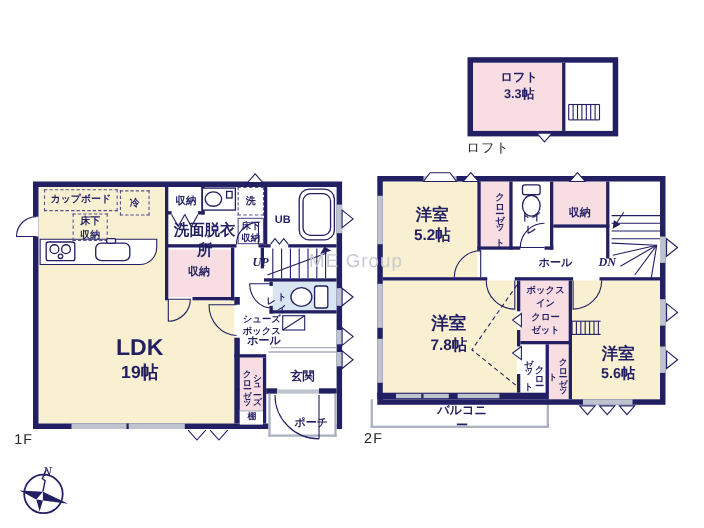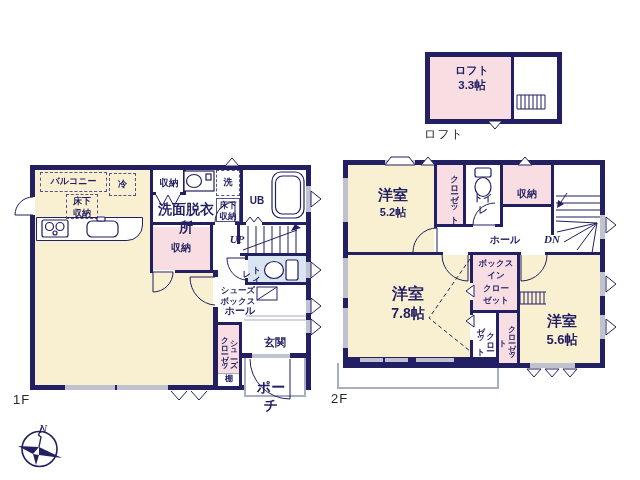--- a/index.html
+++ b/index.html
@@ -262,52 +262,56 @@
       <polygon points="225,166 239,166 232,158"></polygon>
       <polygon points="421,165 435,165 428,157"></polygon>
       <polygon points="518,165 532,165 525,157"></polygon>
       <polygon points="488,121 502,121 495,129"></polygon>
       <polygon points="385,165 415,165 409,157 391,157"></polygon>
       <polygon points="474,285 466,291 474,297"></polygon>
       <polygon points="474,315 466,321 474,327"></polygon>
     </g>
   </svg>
 
-  <div class="lbl" style="left:40px;top:176px;width:67px;font-size:9px">バルコニー</div>
+  <div class="lbl" style="left:40px;top:176px;width:67px;font-size:9px">カップボード</div>
   <div class="lbl" style="left:109px;top:179px;width:27px;font-size:9px">冷</div>
   <div class="lbl" style="left:66px;top:196px;width:32px;font-size:9px">床下
 収納</div>
   <div class="lbl" style="left:152px;top:177px;width:34px;font-size:9.5px">収納</div>
   <div class="lbl" style="left:155px;top:200px;width:62px;font-size:14px">洗面脱衣所</div>
   <div class="lbl" style="left:216px;top:177px;width:24px;font-size:9px">洗</div>
   <div class="lbl" style="left:216px;top:200px;width:24px;font-size:8.5px">床下
 収納</div>
   <div class="lbl" style="left:246px;top:194px;width:22px;font-size:10px">UB</div>
   <div class="lbl" style="left:160px;top:241px;width:42px;font-size:10px">収納</div>
   <div class="lbl ser" style="left:226px;top:232px;width:22px;font-size:11px">UP</div>
   <div class="lbl v" style="left:249px;top:257px;width:12px;height:26px;font-size:8.5px">トイレ</div>
   <div class="lbl" style="left:220px;top:285px;width:36px;font-size:8.5px">シューズ
 ボックス</div>
   <div class="lbl" style="left:222px;top:304px;width:36px;font-size:10px">ホール</div>
   <div class="lbl v" style="left:219px;top:328px;width:19px;height:44px;font-size:8px">シューズ
 クローゼット</div>
   <div class="lbl" style="left:220px;top:374px;width:18px;font-size:8px;z-index:8">棚</div>
   <div class="lbl" style="left:258px;top:335px;width:34px;font-size:11px">玄関</div>
-  <div class="lbl" style="left:252px;top:378px;width:38px;font-size:14px">ポーチ</div>
+  <div class="lbl" style="left:264px;top:378px;width:38px;font-size:10px">ポーチ</div>
+  <div class="grp" style="left:96px;top:305px;width:62px">
+    <div style="font-size:21px">LDK</div>
+    <div style="font-size:16px">19帖</div>
+  </div>
   <div class="flbl" style="left:13px;top:392px;font-size:13px">1F</div>
 
   <div class="grp" style="left:443px;top:63px;width:58px">
     <div style="font-size:11px">ロフト</div>
     <div style="font-size:11.5px">3.3帖</div>
   </div>
   <div class="flbl" style="left:424px;top:126px;font-size:12px">ロフト</div>
 
   <div class="grp" style="left:362px;top:186px;width:62px">
     <div style="font-size:15px">洋室</div>
-    <div style="font-size:11px">5.2帖</div>
+    <div style="font-size:14px">5.2帖</div>
   </div>
   <div class="lbl v" style="left:441px;top:167px;width:18px;height:56px;font-size:8.5px">クローゼット</div>
   <div class="lbl" style="left:469px;top:192px;width:28px;font-size:9.5px">トイレ</div>
   <div class="lbl" style="left:504px;top:187px;width:46px;font-size:10px">収納</div>
   <div class="lbl" style="left:488px;top:233px;width:34px;font-size:10px">ホール</div>
   <div class="lbl ser" style="left:541px;top:232px;width:22px;font-size:11px">DN</div>
   <div class="grp" style="left:377px;top:284px;width:62px">
     <div style="font-size:16px">洋室</div>
     <div style="font-size:14px">7.8帖</div>
   </div>
@@ -315,22 +319,24 @@
 イン
 クロー
 ゼット</div>
   <div class="lbl v" style="left:473px;top:315px;width:22px;height:42px;font-size:8.5px">クロー
 ゼット</div>
   <div class="lbl v" style="left:500px;top:316px;width:16px;height:46px;font-size:8px">クローゼット</div>
   <div class="grp" style="left:531px;top:312px;width:62px">
     <div style="font-size:15px">洋室</div>
     <div style="font-size:13px">5.6帖</div>
   </div>
+  <div class="lbl" style="left:392px;top:366px;width:56px;font-size:11px;z-index:8">バルコニー</div>
   <div class="flbl" style="left:331px;top:391px;font-size:13px">2F</div>
 
+  <span class="wm" style="left:281px;top:228px">ME Group</span>
 
   <svg style="position:absolute;left:12px;top:420px;z-index:7" width="56" height="56" viewBox="0 0 56 56">
     <circle cx="27.5" cy="29" r="17.5" stroke="#221f63" stroke-width="1.6" fill="none"></circle>
     <path d="M27,27 L29,17 L26.5,15 L30,7" stroke="#221f63" stroke-width="1.3" fill="none"></path>
     <polygon points="6,26 27,27 21,34" fill="#221f63"></polygon>
     <polygon points="27,27 50,38 27,35" fill="#221f63"></polygon>
     <polygon points="21,34 27,35 24,45" fill="#221f63"></polygon>
     <text x="31" y="13" text-anchor="middle" font-size="12" font-style="italic" font-family="Liberation Serif, serif" fill="#221f63">N</text>
   </svg>
 

